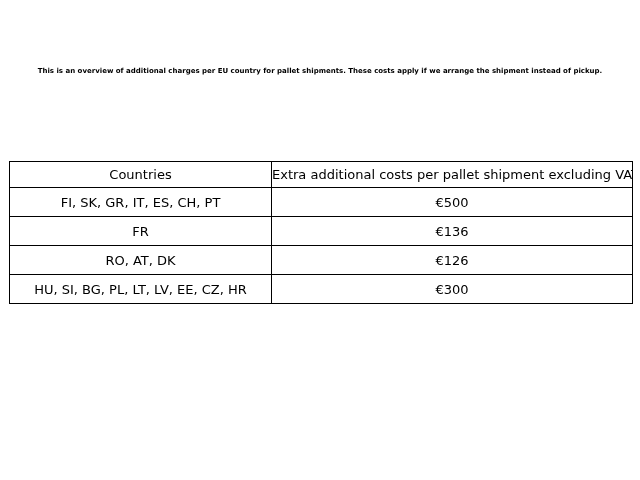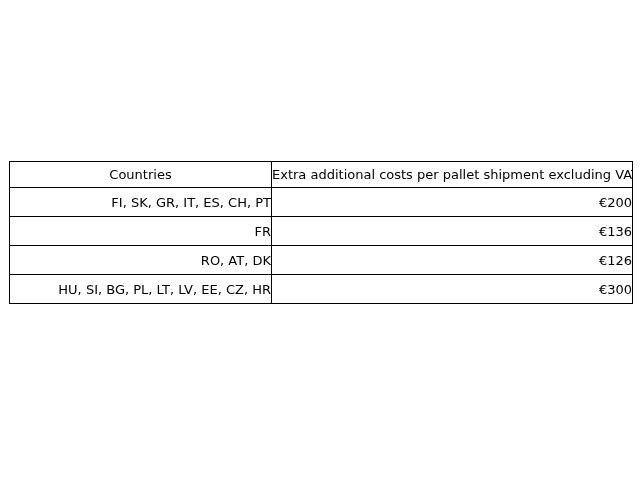--- a/index.html
+++ b/index.html
@@ -47,45 +47,46 @@
     overflow: hidden;
     vertical-align: middle;
     background: #ffffff;
   }
   table.charges th {
     height: 25px;
     text-align: center;
   }
   table.charges td {
     height: 28px;
-    text-align: right;
+    text-align: center;
     margin-left: 16px;
   }
   .col-countries { width: 261px; }
   .col-cost      { width: 360px; }
   td.cell-countries { padding-left: 26px; }
   td.cell-cost      { padding-left: 36px; }
 </style>
 </head>
 <body>
 
 <div class="canvas">
 
+  <div class="intro">This is an overview of additional charges per EU country for pallet shipments. These costs apply if we arrange the shipment instead of pickup.</div>
 
   <table class="charges">
     <thead>
       <tr>
         <th class="col-countries">Countries</th>
         <th class="col-cost">Extra additional costs per pallet shipment excluding VAT</th>
       </tr>
     </thead>
     <tbody>
       <tr>
         <td class="cell-countries">FI, SK, GR, IT, ES, CH, PT</td>
-        <td class="cell-cost">€200</td>
+        <td class="cell-cost">€500</td>
       </tr>
       <tr>
         <td class="cell-countries">FR</td>
         <td class="cell-cost">€136</td>
       </tr>
       <tr>
         <td class="cell-countries">RO, AT, DK</td>
         <td class="cell-cost">€126</td>
       </tr>
       <tr>

